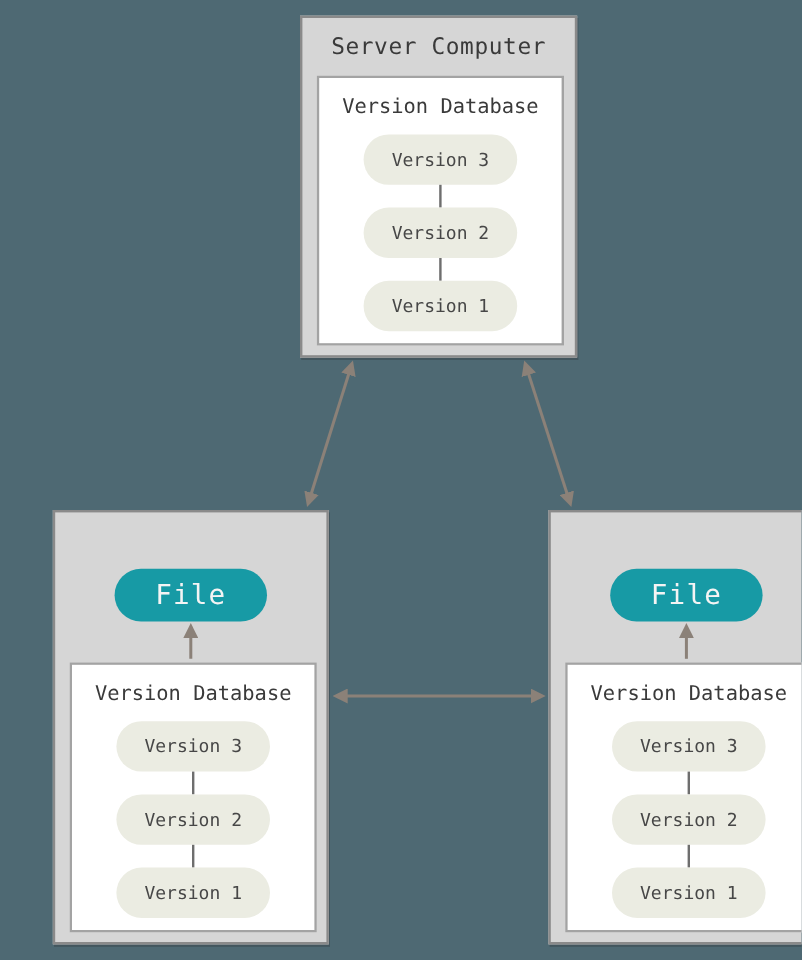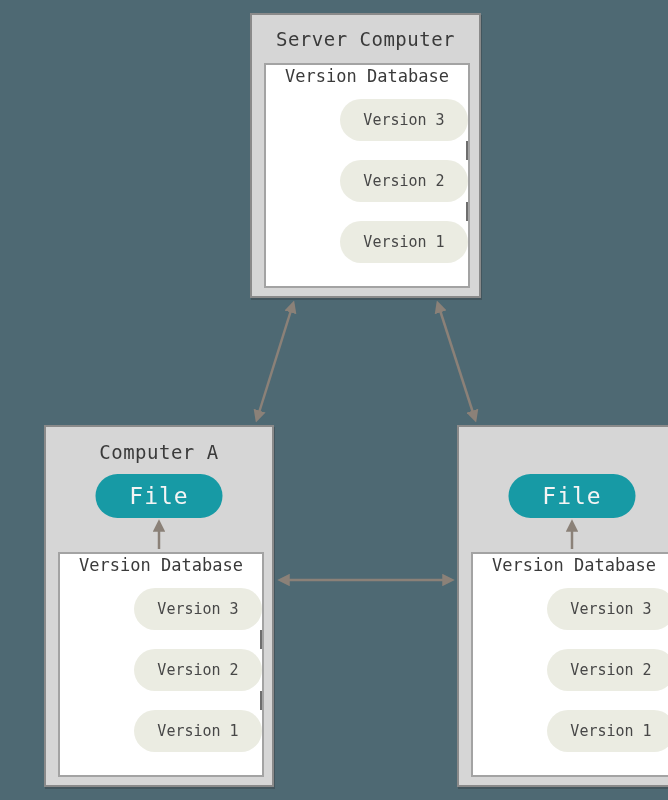--- a/index.html
+++ b/index.html
@@ -41,32 +41,33 @@
   #server-panel{left:218px;top:13px;width:231px;height:285px;padding-top:12px;}
   #computer-a-panel{left:12px;top:425px;width:230px;height:362px;padding-top:13px;}
   #computer-b-panel{left:425px;top:425px;width:230px;height:362px;padding-top:13px;}
 
   .db-box{
     position:absolute;
     background:var(--box_bg);
     border:2px solid var(--box_border);
     width:206px;
     height:225px;
+    padding-top:13px;
   }
   #server-panel .db-box{left:12px;top:48px;}
   .computer .db-box{left:12px;top:125px;}
 
   .db-title{
     text-align:center;
     font-size:17px;
     line-height:22px;
     margin-bottom:12px;
     color:var(--text);
   }
-  .pill-stack{display:flex;flex-direction:column;align-items:flex-end;}
+  .pill-stack{display:flex;flex-direction:column;align-items:center;}
   .version-pill{
     width:128px;height:42px;border-radius:21px;
     background:var(--pill);
     display:flex;align-items:center;justify-content:center;
     font-size:15px;color:#474747;
   }
   .pill-connector{width:2px;height:19px;background:var(--connector);}
 
   .file-pill{
     position:absolute;
@@ -95,21 +96,20 @@
         <div class="version-pill">Version 3</div>
         <div class="pill-connector"></div>
         <div class="version-pill">Version 2</div>
         <div class="pill-connector"></div>
         <div class="version-pill">Version 1</div>
       </div>
     </div>
   </div>
 
   <div class="panel computer" id="computer-a-panel">
-    <div class="panel-title">Computer A</div>
     <div class="file-pill">File</div>
     <div class="db-box">
       <div class="db-title">Version Database</div>
       <div class="pill-stack">
         <div class="version-pill">Version 3</div>
         <div class="pill-connector"></div>
         <div class="version-pill">Version 2</div>
         <div class="pill-connector"></div>
         <div class="version-pill">Version 1</div>
       </div>

